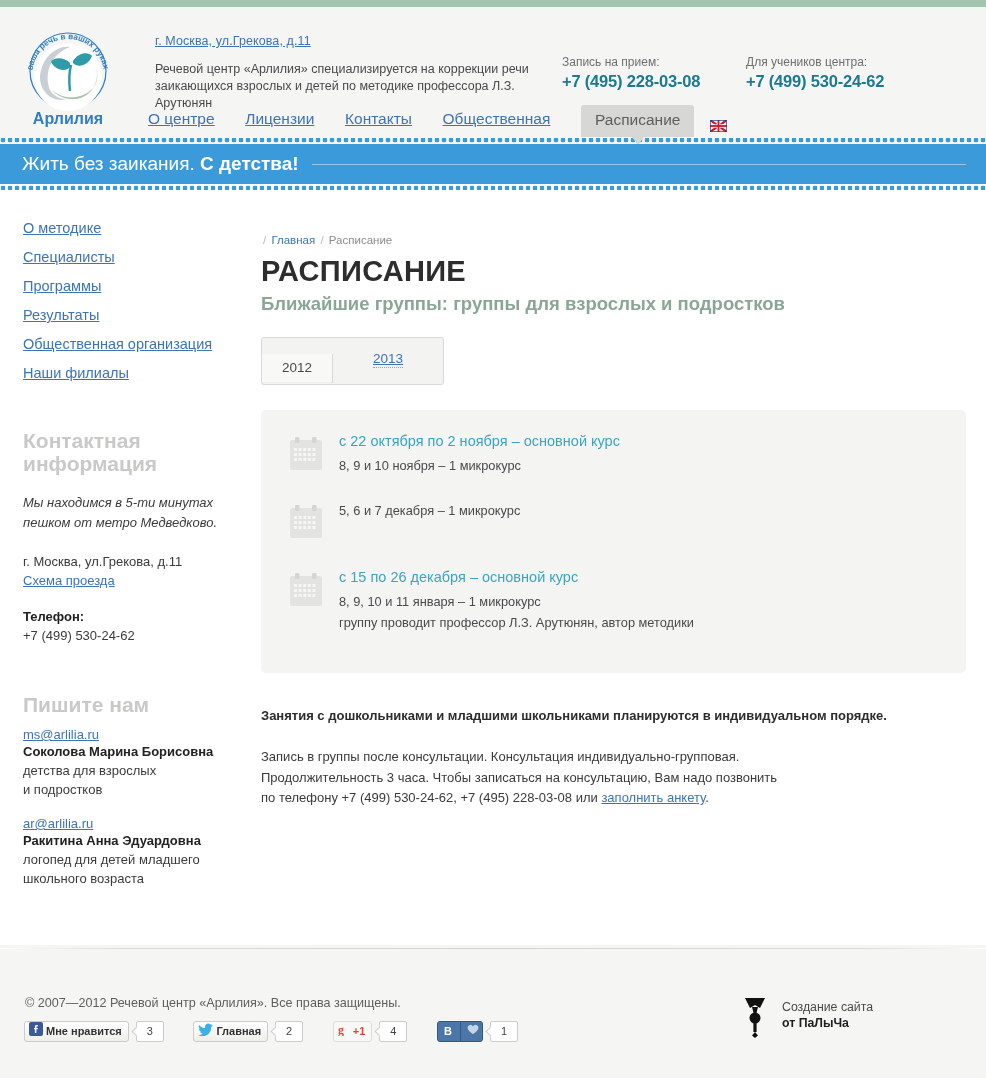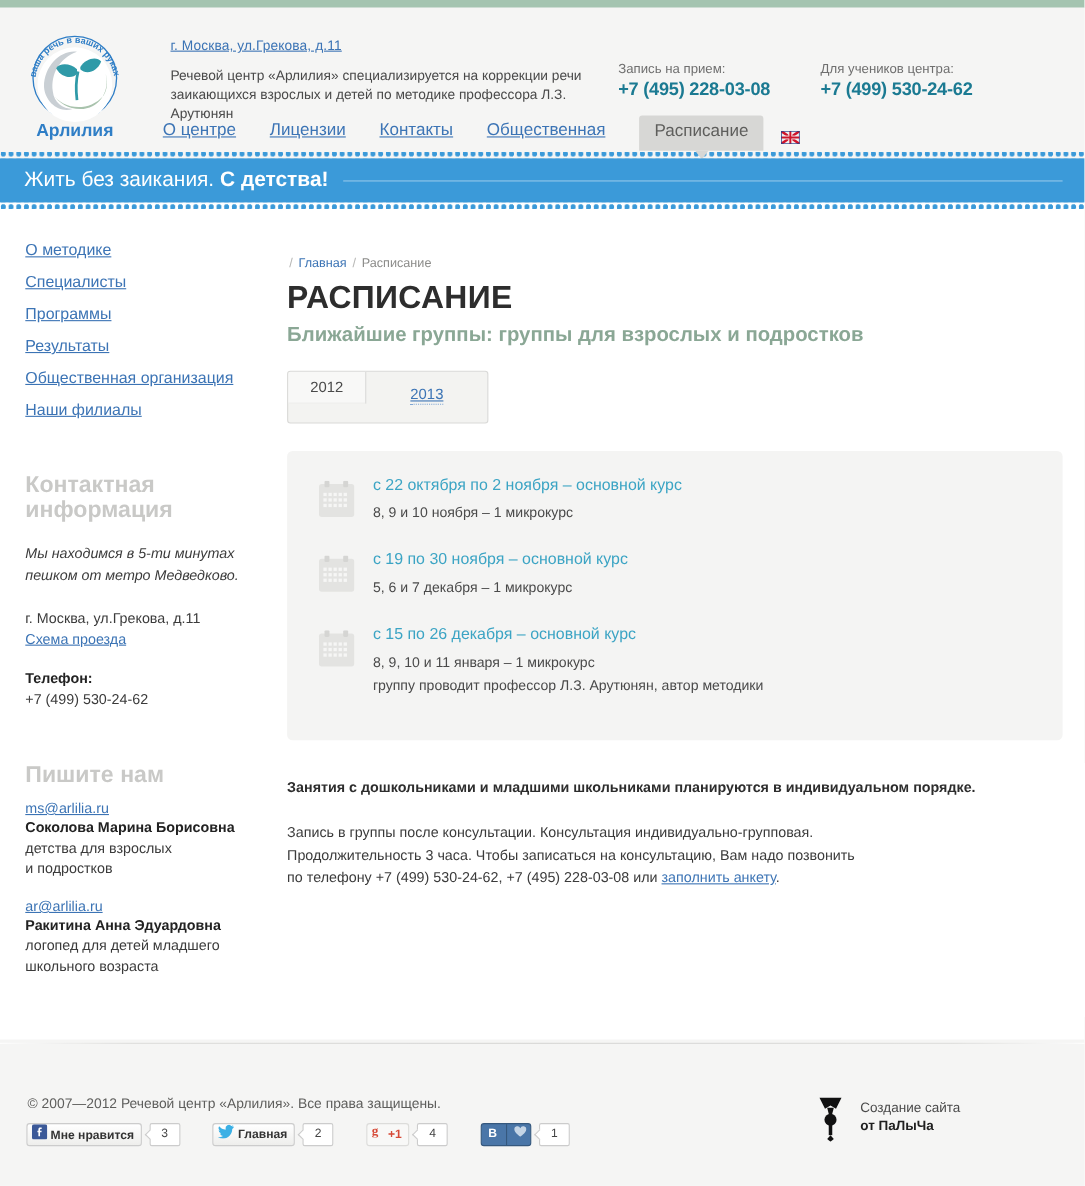--- a/index.html
+++ b/index.html
@@ -288,20 +288,21 @@
     overflow: hidden;
     margin-bottom: 22px;
   }
   .year-tabs .yt {
     display: inline-block;
     padding: 7px 20px 8px 20px;
     font-size: 13.5px;
     color: #555;
     line-height: 14px;
     vertical-align: top;
+    margin-top: 16px;
   }
   .year-tabs .yt.active {
     background: #f8f8f7;
     border-right: 1px solid #d9d9d7;
     color: #4a4a4a;
     box-shadow: inset 0 -1px 0 rgba(0,0,0,.04);
   }
   .year-tabs .yt.link {
     color: #3c74b5;
     border-bottom: 1px dotted #7fa6d3;
@@ -646,21 +647,20 @@
                 <rect x="18.8" y="16" width="3" height="3"></rect>
               <rect x="23.4" y="16" width="3" height="3"></rect>
               <rect x="5" y="21" width="3" height="3"></rect>
                 <rect x="9.6" y="21" width="3" height="3"></rect>
               <rect x="14.2" y="21" width="3" height="3"></rect>
                 <rect x="18.8" y="21" width="3" height="3"></rect>
               <rect x="23.4" y="21" width="3" height="3"></rect>
             </g>
           </svg>
         </span>
-        <a class="sched-title" href="#">с 19 по 30 ноября – основной курс</a>
         <div class="sched-line">5, 6 и 7 декабря – 1 микрокурс</div>
       </div>
 
       <div class="sched-item">
         <span class="cal-icon">
           <svg viewBox="0 0 34 34" width="34" height="34">
             <rect x="1" y="3" width="32" height="30" rx="2.5" fill="#e3e3e1"></rect>
             <rect x="6" y="0" width="4.5" height="6" rx="1.2" fill="#d5d5d3"></rect>
             <rect x="23" y="0" width="4.5" height="6" rx="1.2" fill="#d5d5d3"></rect>
             <g fill="#f6f6f5">

